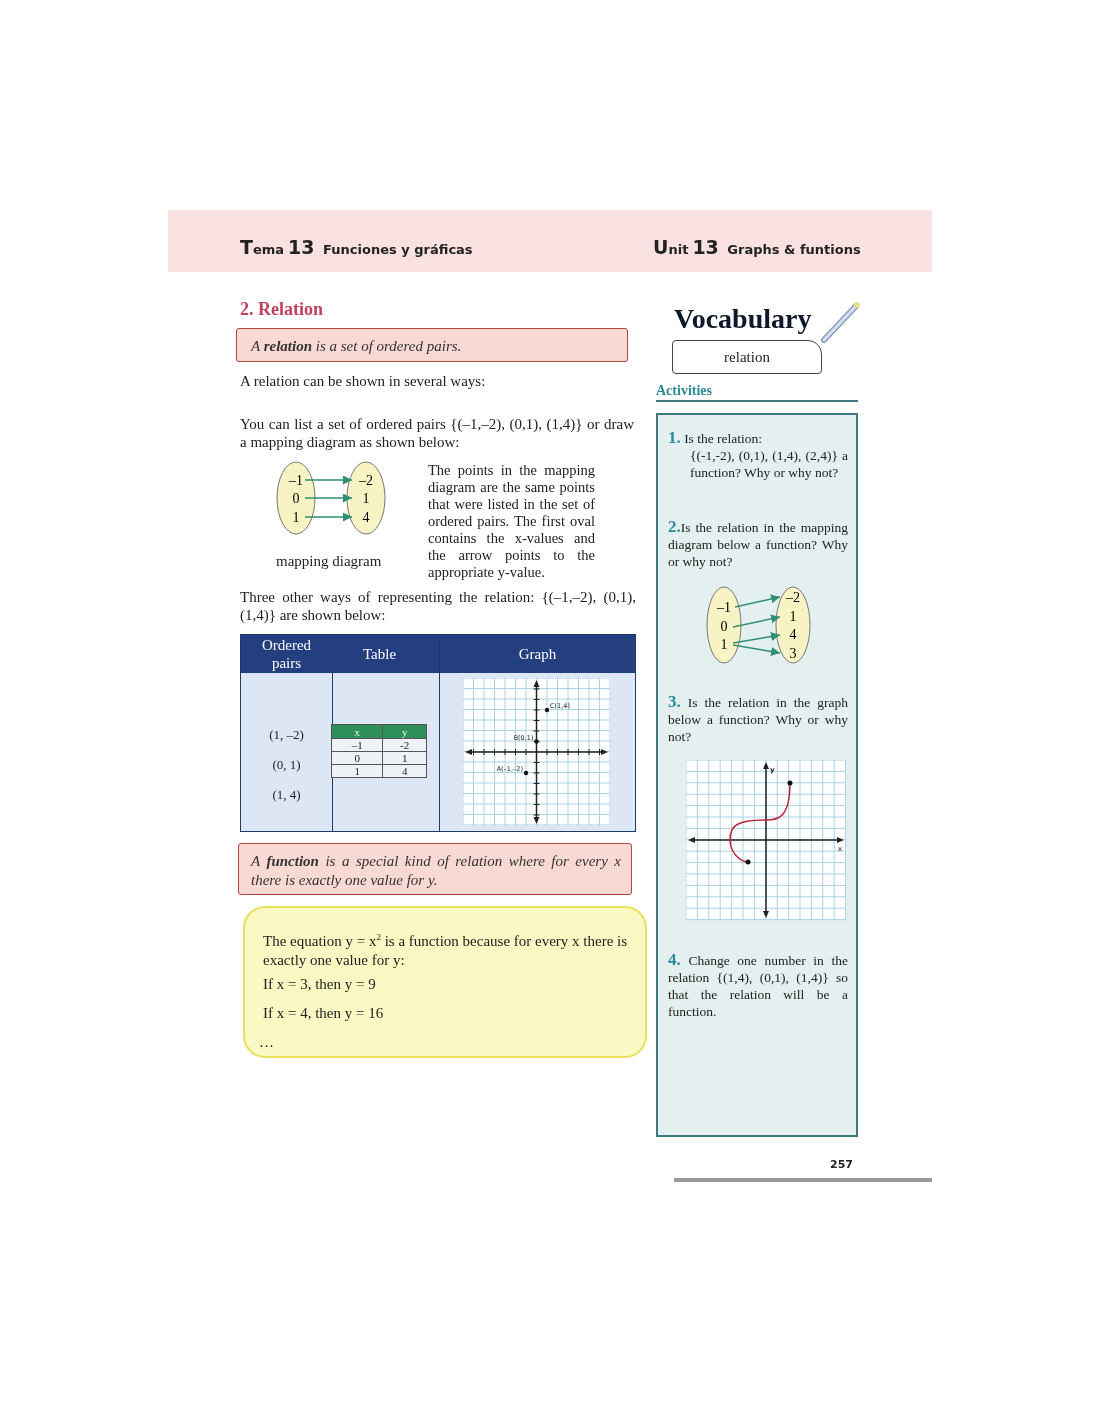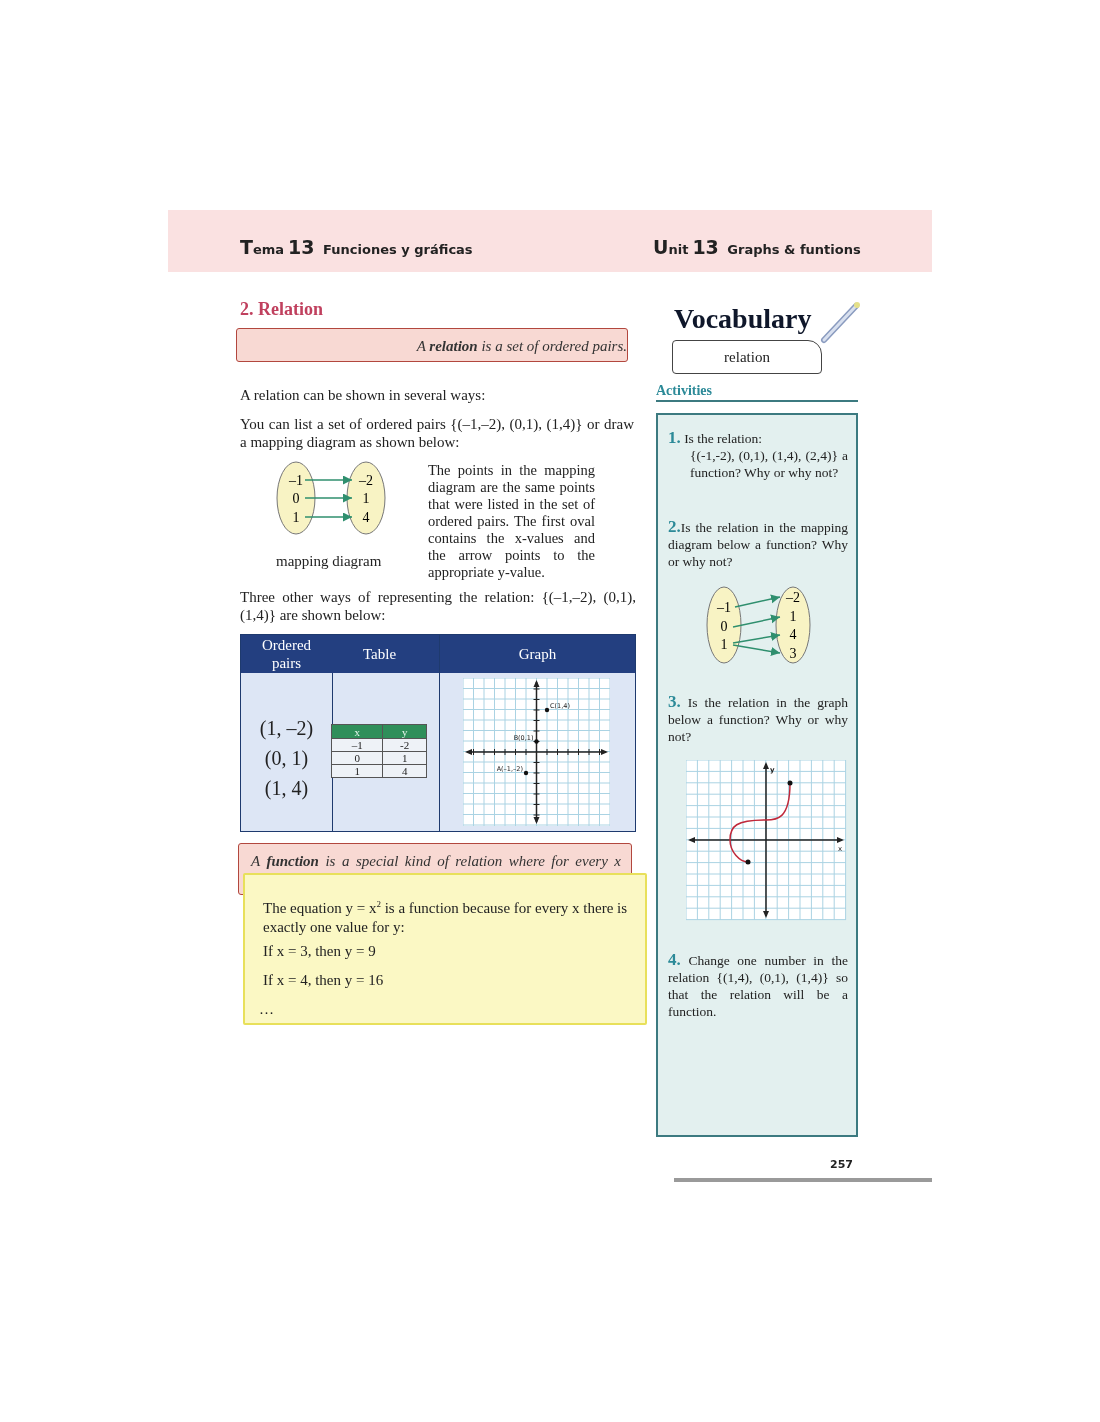--- a/index.html
+++ b/index.html
@@ -13,21 +13,21 @@
   .def-box { background:#f8d9d3; border:1.5px solid #b2473e; border-radius:3px; font-style:italic; font-size:15px; color:#333; }
   .def-box b { font-style:italic; }
   .p { font-size:15px; color:#222; line-height:18px; }
   .just { text-align:justify; }
   .main-table { left:240px; top:634px; width:394px; height:196px; border:1.5px solid #1e3a6e; background:#dde6f5; }
   .th { background:#233f80; color:#fff; font-size:15px; text-align:center; height:38px; display:flex; align-items:center; justify-content:center; line-height:18px; box-sizing:border-box; }
   .col { position:absolute; top:0; bottom:0; border-right:1.5px solid #1e3a6e; box-sizing:border-box; }
   .mini-table { border-collapse:collapse; font-size:11px; width:96px; }
   .mini-table th { background:#2f8f5a; color:#e6f7ec; font-weight:normal; border:1px solid #555; height:13px; padding:0; }
   .mini-table td { border:1px solid #555; text-align:center; height:11px; padding:0; background:#eef2f7; }
-  .yellow-box { left:243px; top:873px; width:400px; height:148px; background:#fbf8c4; border:2px solid #e8e05a; border-radius:2px; }
+  .yellow-box { left:243px; top:906px; width:400px; height:148px; background:#fbf8c4; border:2px solid #e8e05a; border-radius:22px; }
   .activities-box { left:656px; top:413px; width:202px; height:724px; background:#e3f0ef; border:2px solid #3c7a80; box-sizing:border-box; }
   .act-num { font-weight:bold; color:#2c8a98; font-size:17px; }
   .act { font-size:13.5px; line-height:17px; color:#222; }
   .vocab-title { left:674px; top:303px; font-size:28px; font-weight:bold; color:#0f172a; }
   .vocab-box { left:672px; top:340px; width:148px; height:32px; border:1px solid #444; border-radius:4px 14px 4px 4px; background:#fff; font-size:15px; text-align:center; line-height:32px; }
   .activities-title { left:656px; top:383px; font-size:14px; font-weight:bold; color:#2c8a98; }
   .activities-line { left:656px; top:400px; width:202px; height:2px; background:#3c7a80; }
   .page-num { left:830px; top:1158px; font-family:"DejaVu Sans", sans-serif; font-weight:bold; font-size:11px; color:#222; }
   .footer-line { left:674px; top:1178px; width:258px; height:4px; background:#9a9a9a; }
 </style>
@@ -39,25 +39,25 @@
   <span class="big">T</span><span>ema</span><span class="num">13</span>
   <span>Funciones y gráficas</span>
 </div>
 <div class="abs hdr" style="left:653px;">
   <span class="big">U</span><span>nit</span><span class="num">13</span>
   <span>Graphs &amp; funtions</span>
 </div>
 
 <div class="abs section-title">2. Relation</div>
 
-<div class="abs def-box" style="left:236px; top:328px; width:392px; height:34px; line-height:34px; padding-left:14px; box-sizing:border-box;text-align:right;">
+<div class="abs def-box" style="left:236px; top:328px; width:392px; height:34px; line-height:34px; padding-left:14px; box-sizing:border-box;">
   <span>A </span><b>relation</b><span> is a set of ordered pairs.</span>
 </div>
 
-<div class="abs p" style="left:240px; top:386px;">A relation can be shown in several ways:</div>
+<div class="abs p" style="left:240px; top:372px;">A relation can be shown in several ways:</div>
 <div class="abs p just" style="left:240px; top:415px; width:394px;">You can list a set of ordered pairs {(–1,–2), (0,1), (1,4)} or draw a mapping diagram as shown below:</div>
 
 <svg class="abs" style="left:270px; top:460px;" width="120" height="80">
   <defs>
     <marker id="ah" markerWidth="8" markerHeight="8" refX="6" refY="3" orient="auto">
         <path d="M0,0 L6,3 L0,6 Z" fill="#2f8f6e"></path>
       </marker>
   </defs>
   <ellipse cx="26" cy="38" rx="19" ry="36" fill="#f8f3c4" stroke="#777" stroke-width="1"></ellipse>
   <ellipse cx="96" cy="38" rx="19" ry="36" fill="#f8f3c4" stroke="#777" stroke-width="1"></ellipse>
@@ -72,21 +72,21 @@
   <text x="96" y="62" text-anchor="middle" font-size="14" font-family="Liberation Serif, serif">4</text>
 </svg>
 <div class="abs p" style="left:276px; top:552px;">mapping diagram</div>
 <div class="abs p just" style="left:428px; top:462px; width:167px; line-height:17px; font-size:14.5px;">The points in the mapping diagram are the same points that were listed in the set of ordered pairs. The first oval contains the x-values and the arrow points to the appropriate y-value.</div>
 
 <div class="abs p just" style="left:240px; top:588px; width:396px;">Three other ways of representing the relation: {(–1,–2), (0,1), (1,4)} are shown below:</div>
 
 <div class="abs main-table">
   <div class="col" style="left:0; width:92px;">
     <div class="th" style="padding:0 10px;">Ordered pairs</div>
-    <div style="position:absolute; top:78px; left:0; right:0; text-align:center; font-size:20px; line-height:30px;">
+    <div style="position:absolute; top:85px; left:0; right:0; text-align:center; font-size:13px; line-height:30px;">
       <div>(1, –2)</div>
       <div>(0, 1)</div>
       <div>(1, 4)</div>
     </div>
   </div>
   <div class="col" style="left:79px; width:120px;">
     <div class="th">Table</div>
     <table class="mini-table" style="position:absolute; left:11px; top:89px;">
       <tbody>
           <tr>

